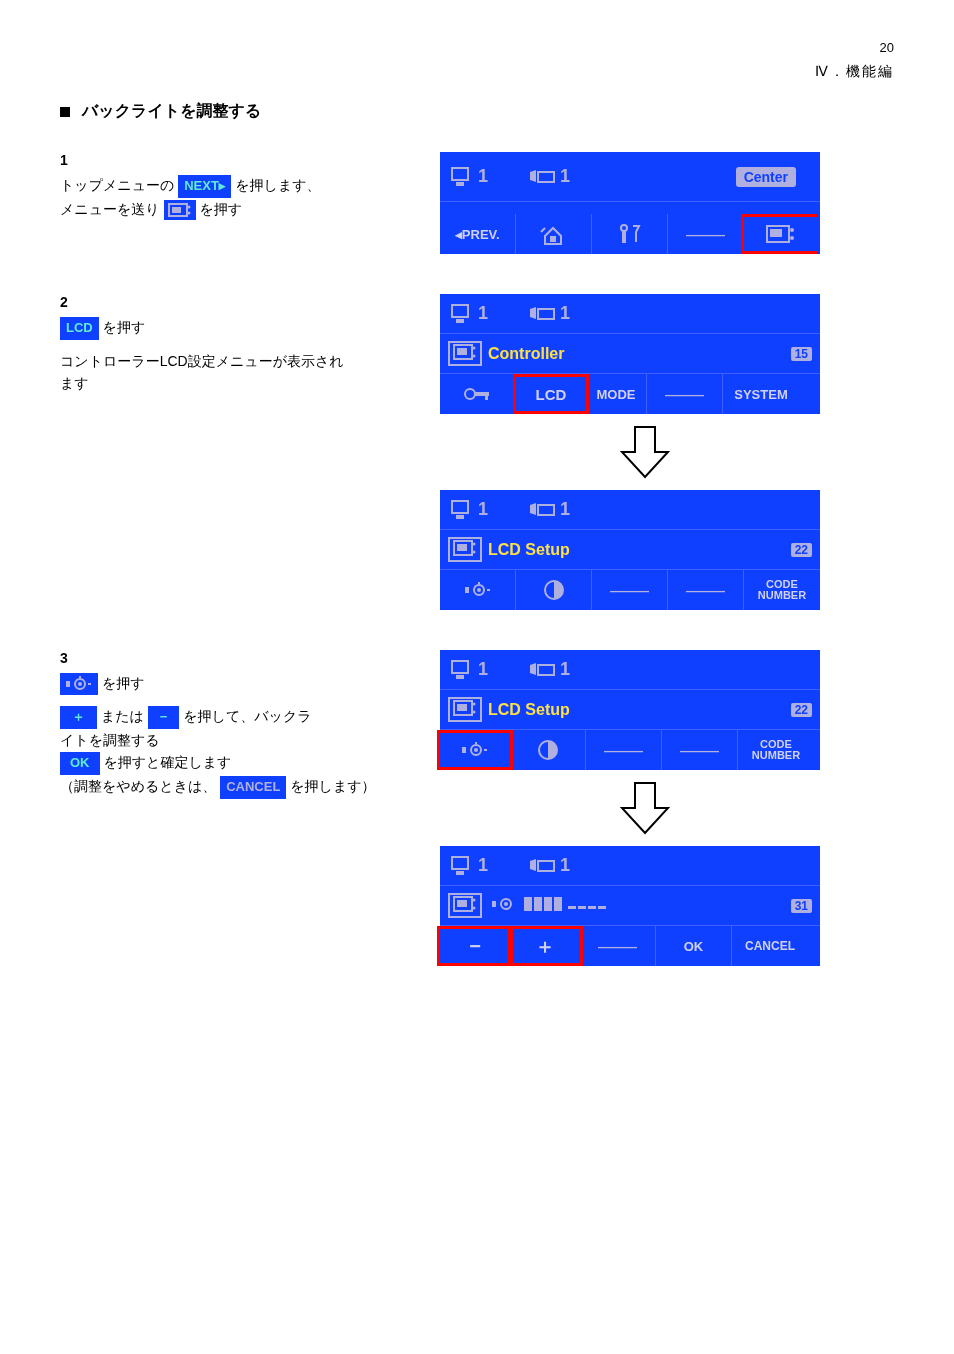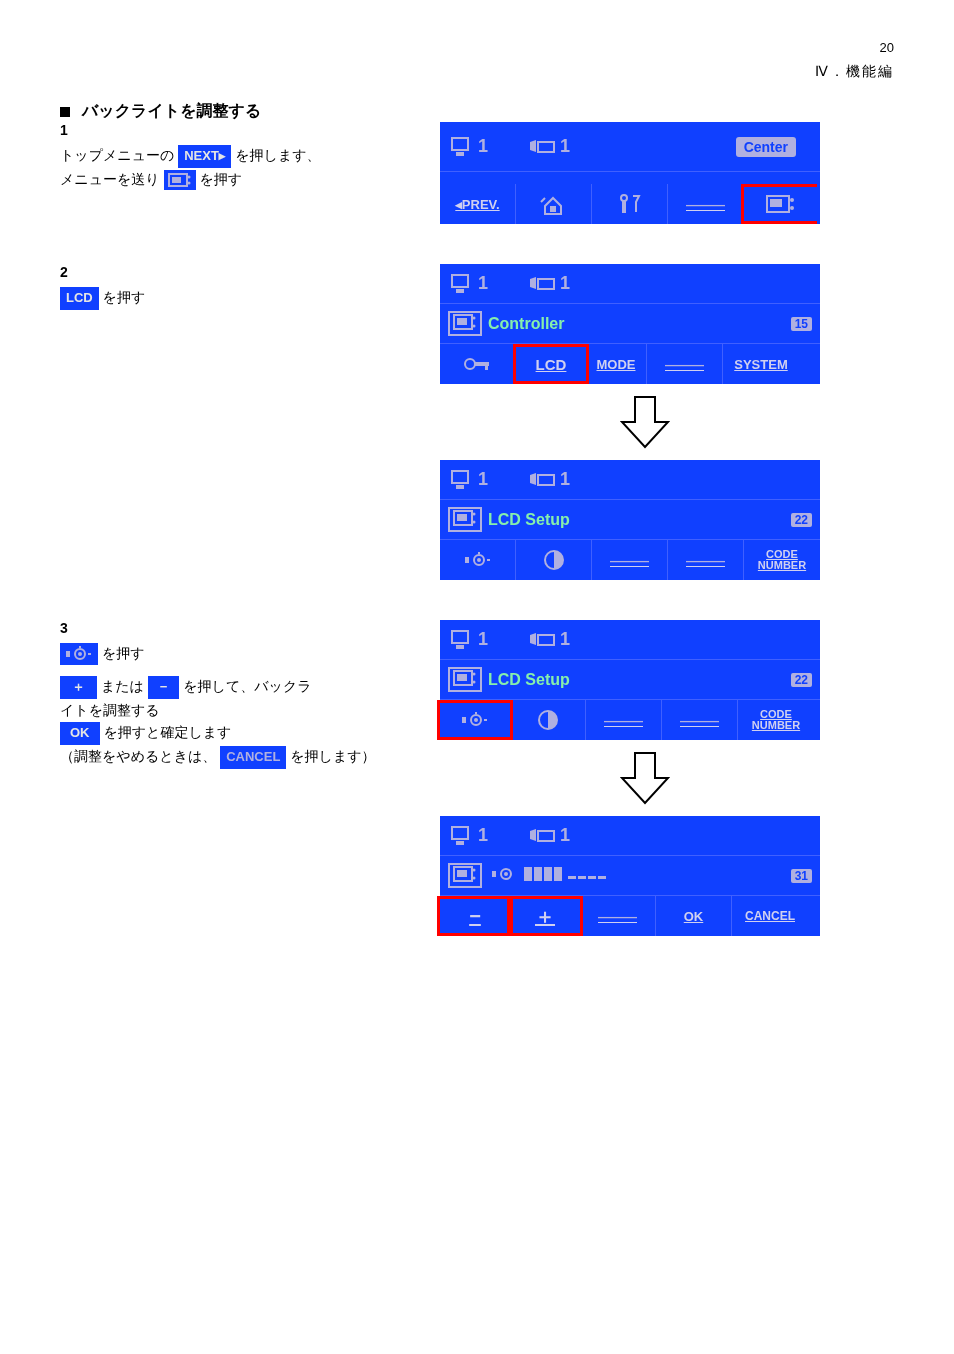--- a/index.html
+++ b/index.html
@@ -6,55 +6,55 @@
 body { font-family: Arial, sans-serif; background: #fff; width: 954px; padding: 40px 60px; font-size: 14px; color: #000; }
 .page-num { text-align: right; font-size: 13px; margin-bottom: 8px; }
 .header-line { text-align: right; font-size: 14px; letter-spacing: 2px; margin-bottom: 20px; }
 .bullet { display: inline-block; width: 10px; height: 10px; background: #000; margin-right: 8px; vertical-align: middle; }
 .section-title { font-size: 16px; font-weight: bold; margin-bottom: 30px; }
 .row { display: flex; margin-bottom: 40px; }
 .left-col { width: 380px; padding-right: 20px; }
 .right-col { width: 410px; }
 .step-num { font-weight: bold; margin-bottom: 6px; }
 .step-text { line-height: 1.6; }
-.inline-lcd { display: inline-block; background: #1040ff; color: #e5e5e5; font-weight: bold; padding: 1px 6px; vertical-align: middle; font-size: 13px; }
+.inline-lcd { display: inline-block; background: #1040ff; color: #5eead4; font-weight: bold; padding: 1px 6px; vertical-align: middle; font-size: 13px; }
 .inline-lcd.gray { color: #b0b0e0; }
 .inline-icon { display: inline-block; background: #1040ff; padding: 2px 4px; vertical-align: middle; }
 .inline-icon svg { display: block; }
 
 
 .lcd-screen { background: #1040ff; color: #d0d0f0; width: 380px; font-family: Arial, sans-serif; font-weight: bold; }
 .lcd-row { display: flex; border-bottom: 1px solid #4060ff; height: 40px; align-items: center; position: relative; }
-.lcd-row:last-child { border-bottom: none; text-decoration: underline; }
+.lcd-row:last-child { border-bottom: none; }
 .lcd-row.short { height: 50px; }
 .lcd-cell { border-right: 1px solid #4060ff; height: 100%; display: flex; align-items: center; justify-content: center; padding: 0 6px; font-size: 13px; }
 .lcd-cell:last-child { border-right: none; }
 .lcd-title-row { height: 40px; display: flex; align-items: center; padding: 0 8px; border-bottom: 1px solid #4060ff; }
-.lcd-title-text { font-size: 16px; color: #86efac; margin-left: 6px; flex: 1; }
+.lcd-title-text { font-size: 16px; color: #fde047; margin-left: 6px; flex: 1; }
 .lcd-page-badge { background: #b0b0e0; color: #1040ff; padding: 0 4px; font-size: 12px; border-radius: 2px; }
 .center-badge { background: #b0b0e0; color: #1040ff; padding: 2px 8px; font-size: 14px; border-radius: 3px; margin-left: auto; }
 .redbox { border: 3px solid #ff0000; margin: -3px; }
 .arrow-down { text-align: center; margin: 8px 0; }
 .arrow-down svg { display: block; margin: 0 auto; }
 .stack { display: flex; flex-direction: column; }
 .sub-note { margin-top: 10px; line-height: 1.6; }
 
 .mini-icon { display: inline-flex; align-items: center; gap: 2px; }
 .boxed { border: 2px solid #b0b0e0; padding: 1px 3px; }
 .breakline { height: 12px; }
 .bar-seg { display:inline-block; width:8px; height:14px; background:#b0b0e0; margin-right:2px; }
 .bar-dash { display:inline-block; width:8px; height:3px; background:#b0b0e0; margin-right:2px; vertical-align: middle; }
 </style>
 </head>
 <body>
 
 <div class="page-num">20</div>
 <div class="header-line">Ⅳ．機能編</div>
 
-<div style="">
+<div style="margin-bottom:30px;">
   <span class="bullet"></span>
   <span class="section-title">バックライトを調整する</span>
 </div>
 
 <div class="row">
   <div class="left-col">
     <div class="step-num">1</div>
     <div class="step-text">
       <span>トップメニューの</span>
       <span class="inline-lcd">NEXT▸</span>
@@ -122,20 +122,24 @@
   </div>
 </div>
 
 <div class="row">
   <div class="left-col">
     <div class="step-num">2</div>
     <div class="step-text">
       <span class="inline-lcd">LCD</span>
       <span>を押す</span>
     </div>
+    <div class="sub-note">
+      <span>コントローラーLCD設定メニューが表示され</span><br>
+      <span>ます</span>
+    </div>
   </div>
   <div class="right-col stack">
 
     <div class="lcd-screen">
       <div class="lcd-row">
         <span class="mini-icon" style="margin-left:10px;">
           <svg width="26" height="22">
               <rect x="2" y="2" width="16" height="12" fill="none" stroke="#b0b0e0" stroke-width="2"></rect>
               <rect x="6" y="16" width="8" height="4" fill="#b0b0e0"></rect>
             </svg>

